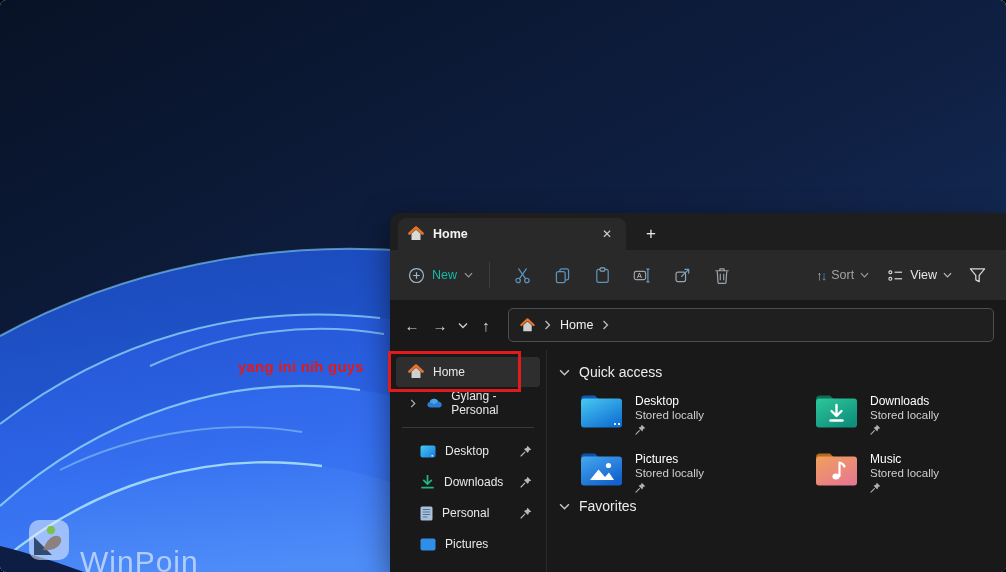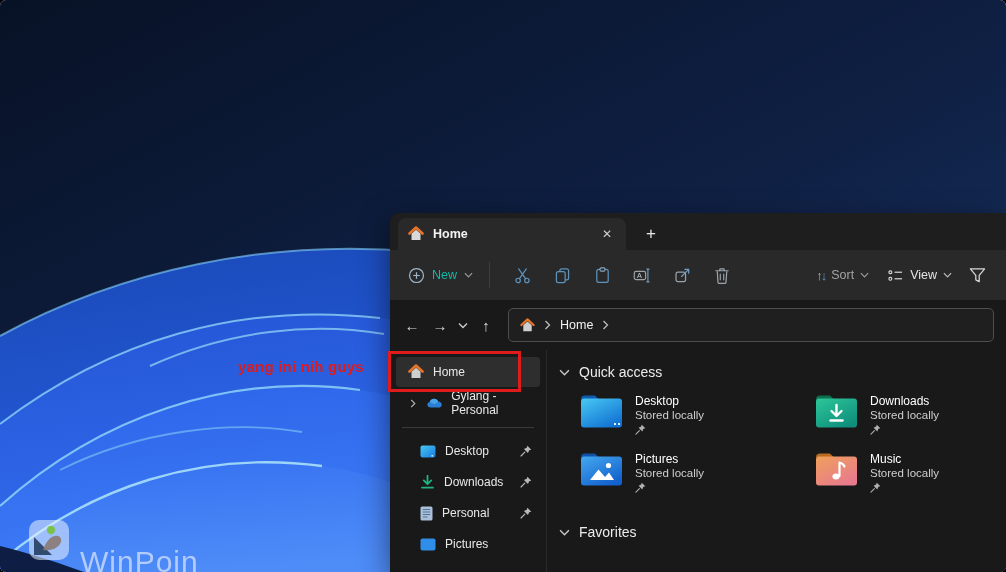--- a/index.html
+++ b/index.html
@@ -72,21 +72,21 @@
   .side-sep { height:1px; background:#3a3a3a; margin:9px 12px 8px 12px; }
   .pin { margin-left:auto; display:flex; }
 
   .main { flex:1; border-left:1px solid #2a2a2a; padding:14px 0 0 8px; overflow:hidden; }
   .sec-head { display:flex; align-items:center; gap:9px; padding-left:4px; font-size:14px; color:#ececec; }
   .tiles { display:grid; grid-template-columns:235px 235px; padding:13px 0 0 24px; row-gap:16px; }
   .tile { display:flex; gap:11px; align-items:flex-start; }
   .tile-txt { display:flex; flex-direction:column; gap:1px; padding-top:1px; }
   .tile-name { font-size:12px; color:#ffffff; }
   .tile-sub { font-size:11.5px; color:#cfcfcf; }
-  .fav-head { margin-top:31px; }
+  .fav-head { margin-top:5px; }
   svg { display:block; }
 </style>
 </head>
 <body>
 
 <div class="stage">
 
   <svg class="wallpaper" width="1006" height="572" viewBox="0 0 1006 572" preserveAspectRatio="none">
     <defs>
       <linearGradient id="bg" x1="0" y1="0" x2="0.9" y2="1">

